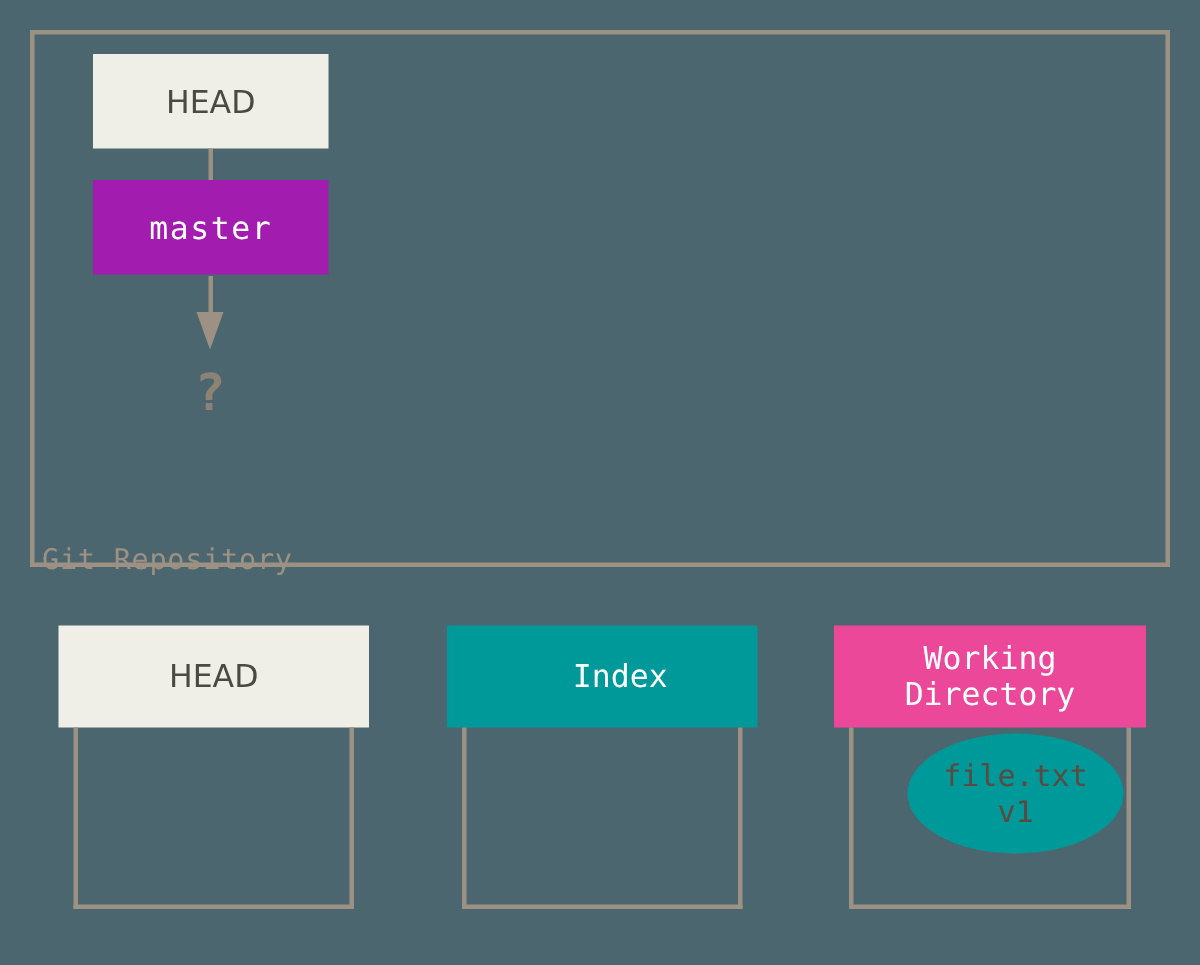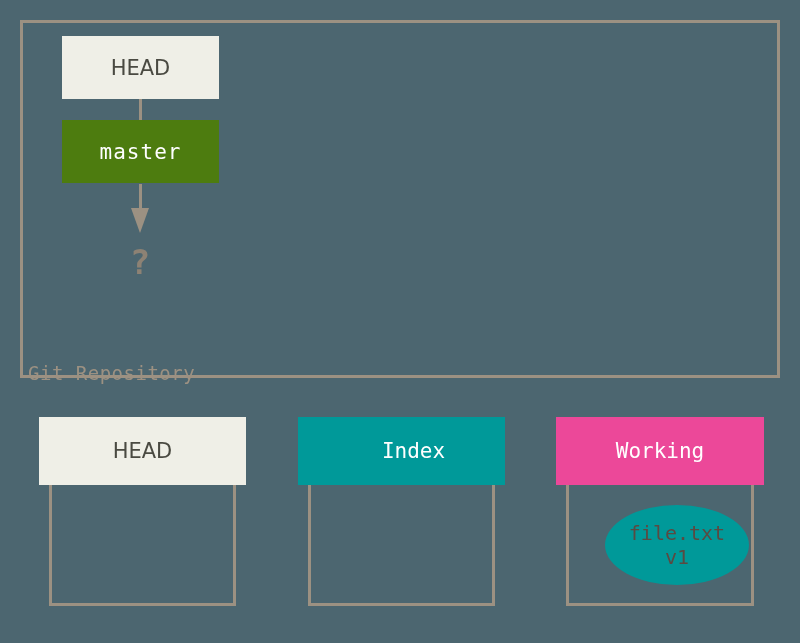--- a/index.html
+++ b/index.html
@@ -67,21 +67,21 @@
     background: #efefe7;
     color: #4a4a42;
     font-size: 21px;
   }
   
   .box-master {
     left: 62px;
     top: 120px;
     width: 157px;
     height: 63px;
-    background: #4d7c0f;
+    background: #a21caf;
     color: #ffffff;
     font-size: 21px;
     letter-spacing: 1px;
   }
 
   
   .connector-head-master {
     position: absolute;
     left: 139px;
     top: 99px;
@@ -176,21 +176,21 @@
   }
 
   .area-head .area-body  { left: 10px;  top: 68px; width: 187px; height: 121px; }
   .area-index .area-body { left: 10px;  top: 68px; width: 187px; height: 121px; }
   .area-wd .area-body    { left: 10px;  top: 68px; width: 188px; height: 121px; }
 
   
   .blob {
     position: absolute;
     left: 36px;
-    top: 20px;
+    top: 4px;
     width: 144px;
     height: 80px;
     border-radius: 50%;
     background: #009999;
     display: flex;
     flex-direction: column;
     align-items: center;
     justify-content: center;
     font-family: "DejaVu Sans Mono", "Liberation Mono", monospace;
     font-size: 20px;
@@ -233,20 +233,21 @@
     <div class="area-header">
       <span>Index</span>
     </div>
     <div class="area-body"></div>
   </div>
 
   <div class="area area-wd">
     <div class="area-header">
       <span>
         <span>Working</span><br>
+        <span>Directory</span>
       </span>
     </div>
     <div class="area-body">
       <div class="blob">
         <span>file.txt</span>
         <span>v1</span>
       </div>
     </div>
   </div>
 

